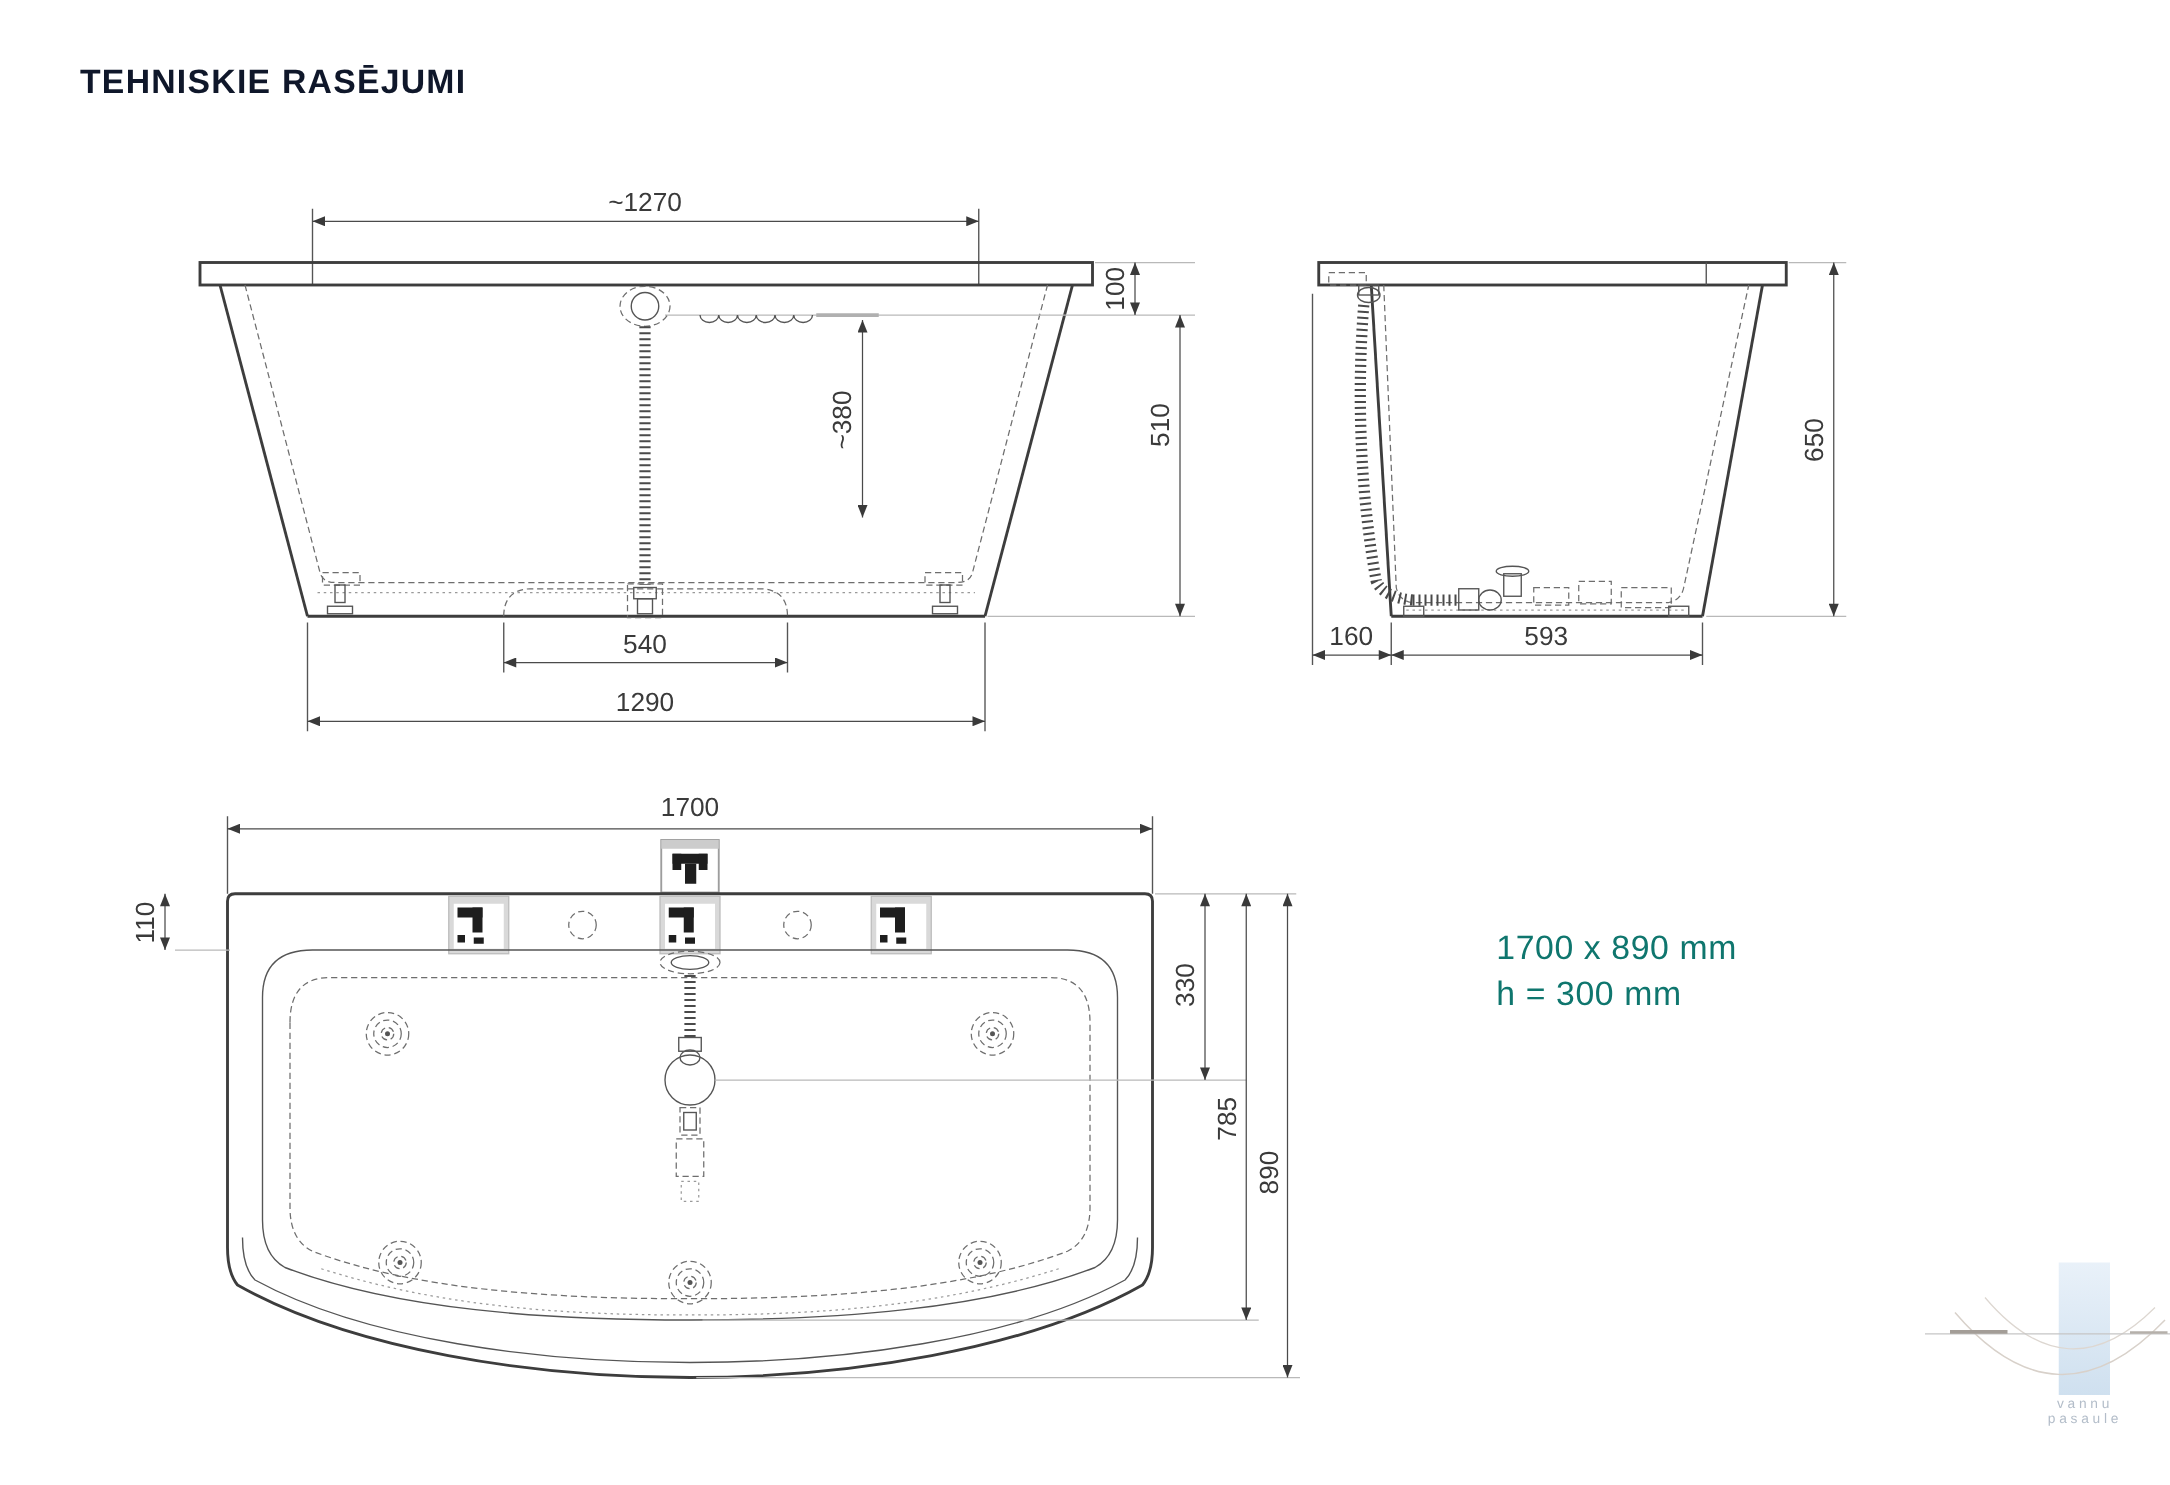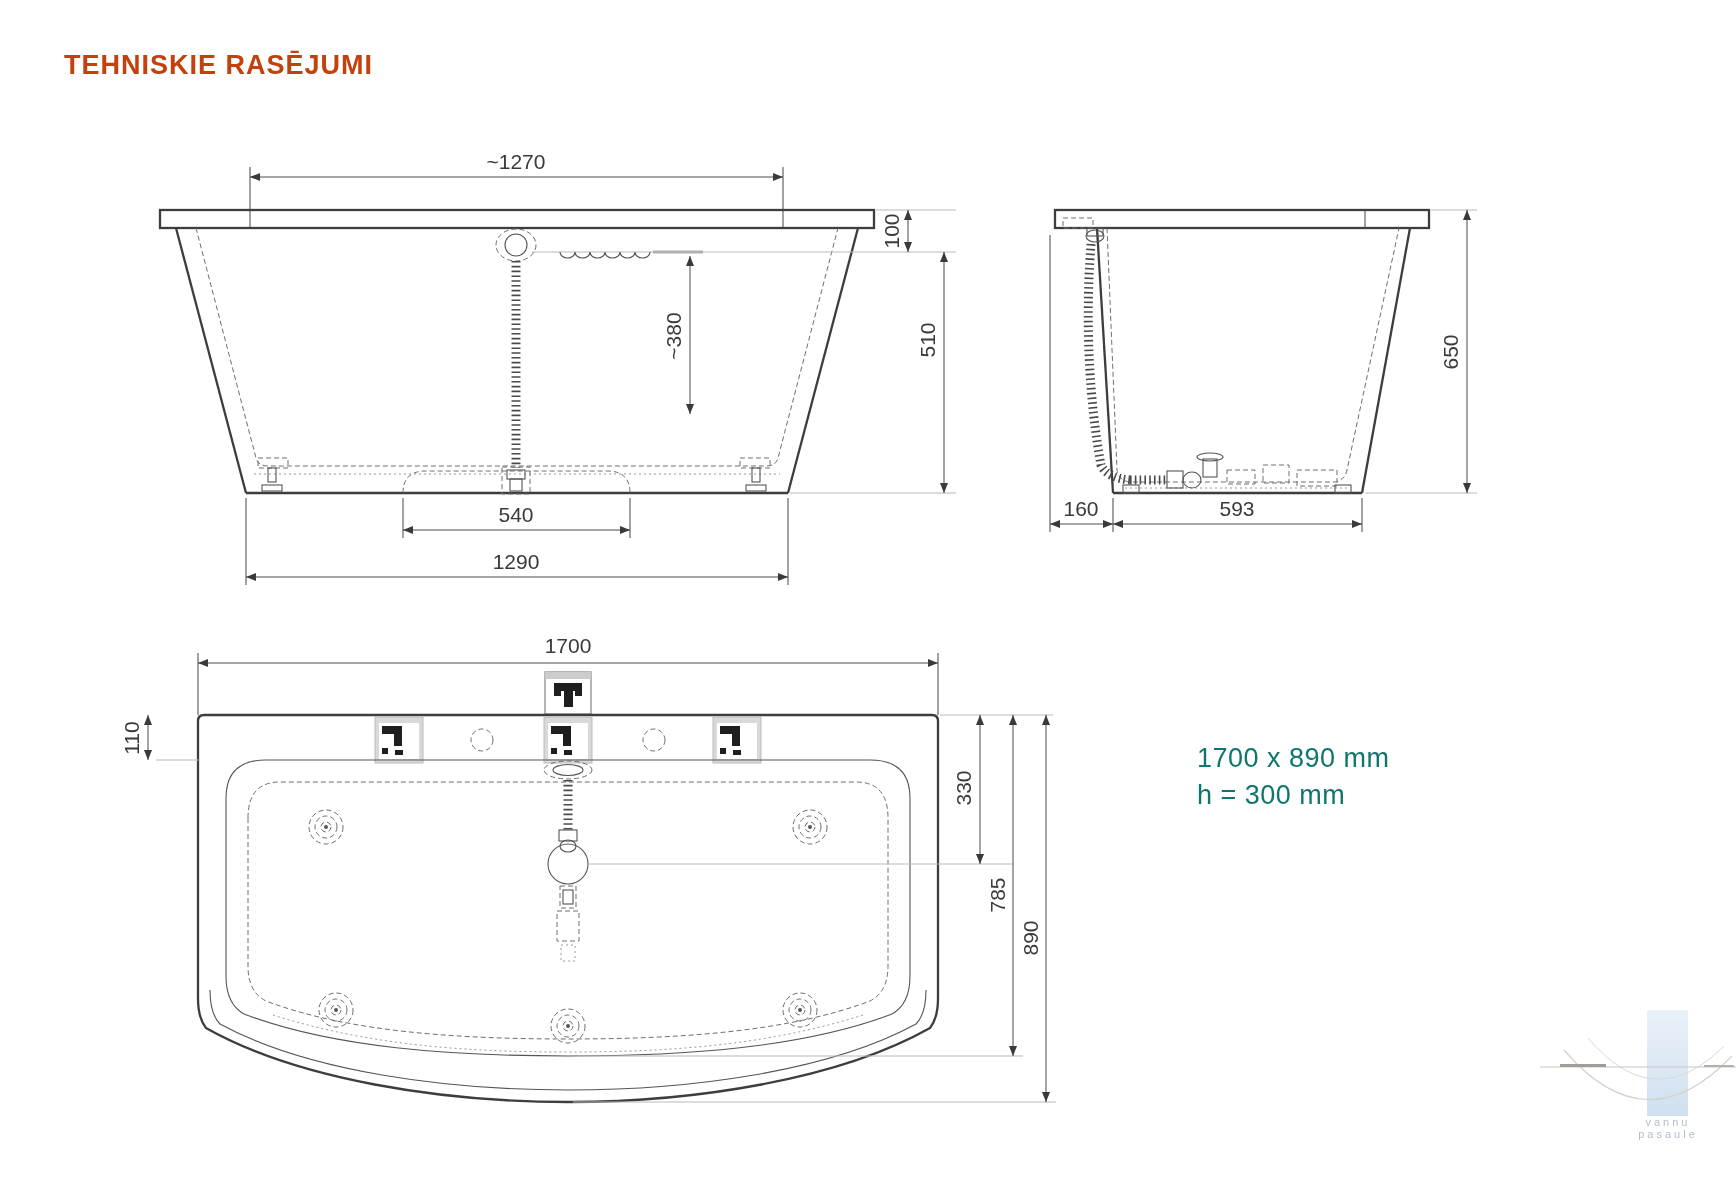--- a/index.html
+++ b/index.html
@@ -2,26 +2,26 @@
 <html><head>
 <meta charset="utf-8">
 <style>
   html,body{margin:0;padding:0;}
   body{
     width:1736px;height:1188px;position:relative;background:#ffffff;
     font-family:"Liberation Sans", sans-serif;overflow:hidden;
   }
   .page-title{
     position:absolute;left:64px;top:50px;
-    font-size:27px;font-weight:600;letter-spacing:1px;color:#c2410c;
+    font-size:27px;font-weight:600;letter-spacing:1px;color:#0f172a;
   }
   .view{position:absolute;}
   .front-view{left:90px;top:140px;}
   .side-view{left:1005px;top:140px;}
-  .top-view{left:108px;top:590px;}
+  .top-view{left:92px;top:590px;}
   svg{display:block;}
   svg text.dim{
     font-family:"Liberation Sans", sans-serif;
     font-size:21px;fill:#3a3a3a;
   }
   .specs{
     position:absolute;left:1197px;top:740px;
     font-size:27px;color:#0f766e;line-height:37px;letter-spacing:0.5px;
   }
   .logo{position:absolute;left:1536px;top:1004px;}

